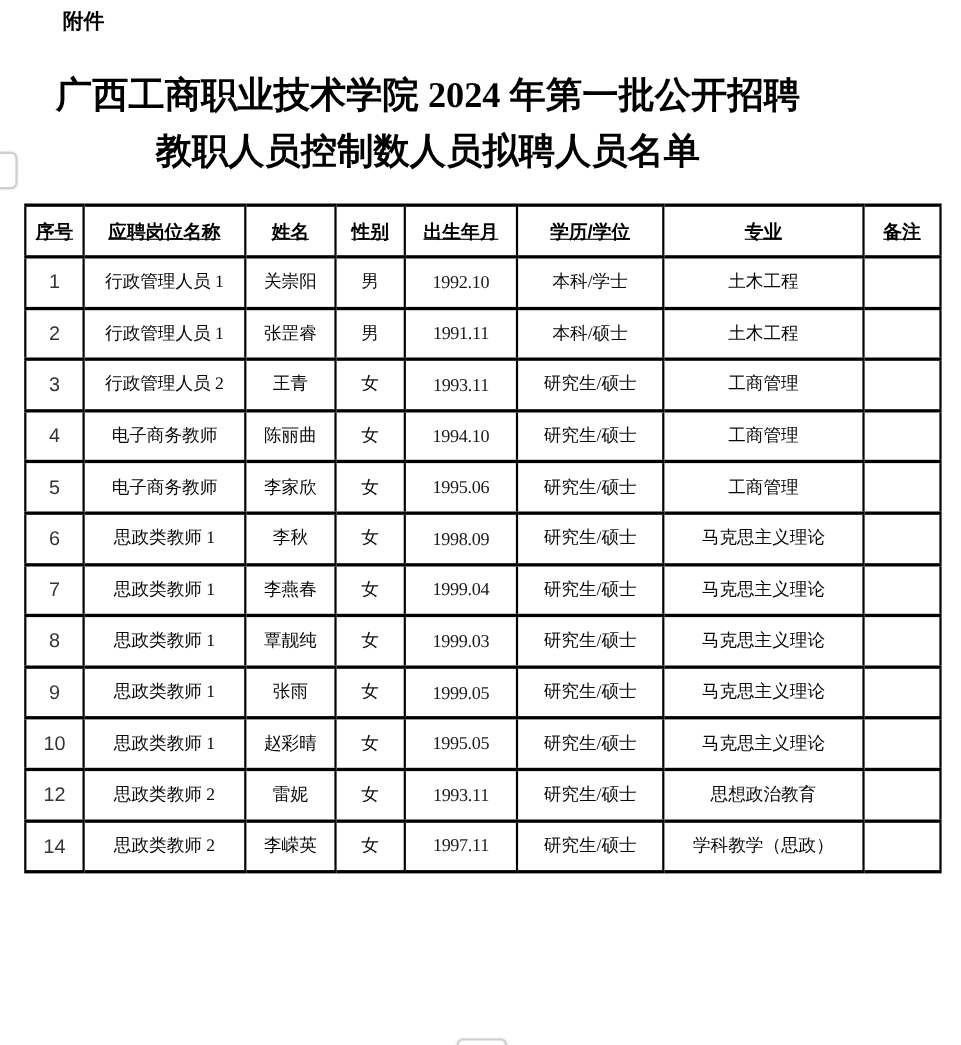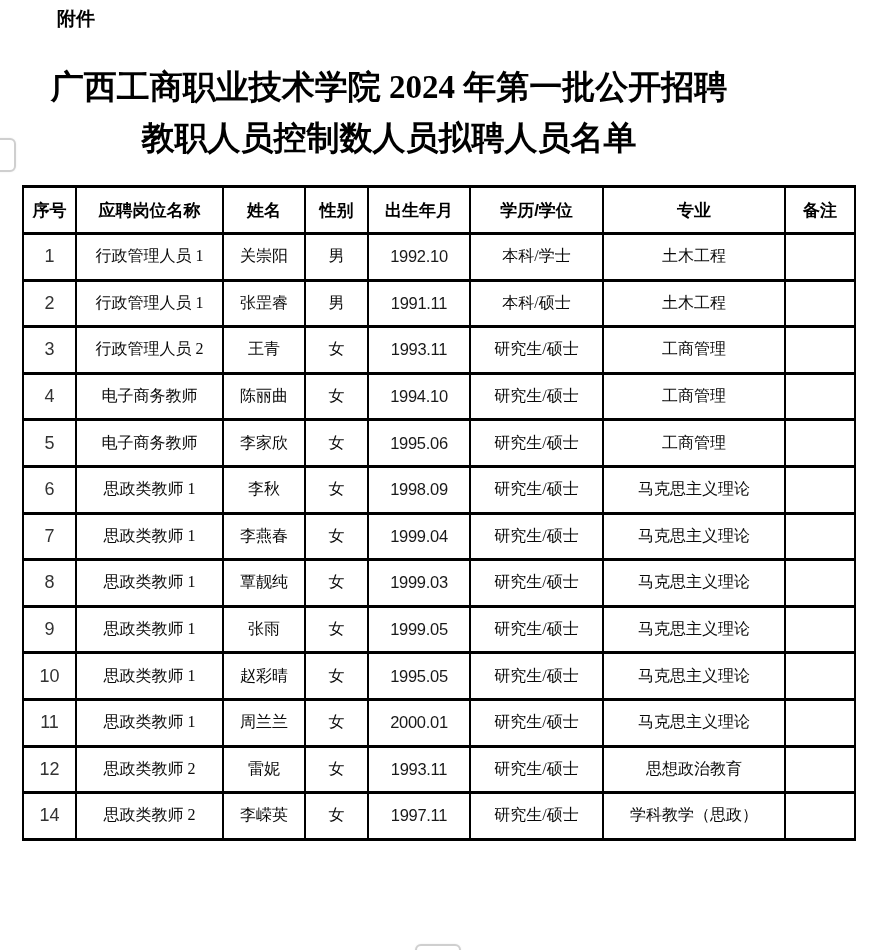--- a/index.html
+++ b/index.html
@@ -9,27 +9,27 @@
         font-family:"Liberation Sans",sans-serif;}
   #title{position:absolute;left:0;top:62px;width:778px;text-align:center;
         font-family:"Liberation Serif",serif;font-weight:bold;font-size:33px;line-height:51px;}
   #title .tline{white-space:nowrap;}
   table.roster{position:absolute;left:22px;top:185px;width:832px;border-collapse:collapse;
         table-layout:fixed;background:#fff;}
   table.roster th, table.roster td{
         border-left:2px solid #000;border-right:2px solid #000;
         border-top:3px solid #000;border-bottom:3px solid #000;
         text-align:center;vertical-align:middle;padding:0 2px;overflow:hidden;}
-  table.roster thead tr{height:47px;}
+  table.roster thead tr{height:47px;text-decoration:underline;}
   table.roster tbody tr{height:46.6px;}
   table.roster th{font-size:17px;font-weight:bold;font-family:"Liberation Sans",sans-serif;}
   table.roster td{font-size:16px;font-family:"Liberation Serif",serif;color:#0a0a0a;}
   table.roster td.c-index{font-family:"Liberation Sans",sans-serif;font-size:18px;
         font-weight:normal;color:#333;}
-  table.roster td.c-birth{font-family:Liberation Sans, sans-serif;font-size:16.5px;
+  table.roster td.c-birth{font-family:Liberation Serif, serif;font-size:16.5px;
         color:#191919;letter-spacing:-0.3px;}
   
   .frag{position:absolute;background:#ffffff;border:2px solid #cfcfcf;border-radius:6px;
         box-shadow:0 0 2px rgba(0,0,0,0.08);}
   #frag-left{left:-13px;top:138px;width:25px;height:30px;}
   #frag-bottom{left:415px;top:944px;width:42px;height:20px;}
 </style>
 </head>
 <body>
 
@@ -160,30 +160,20 @@
           <td class="c-index">10</td>
           <td class="c-position">思政类教师 1</td>
           <td class="c-name">赵彩晴</td>
           <td class="c-gender">女</td>
           <td class="c-birth">1995.05</td>
           <td class="c-education">研究生/硕士</td>
           <td class="c-major">马克思主义理论</td>
           <td class="c-remark"></td>
         </tr>
         <tr>
-          <td class="c-index">11</td>
-          <td class="c-position">思政类教师 1</td>
-          <td class="c-name">周兰兰</td>
-          <td class="c-gender">女</td>
-          <td class="c-birth">2000.01</td>
-          <td class="c-education">研究生/硕士</td>
-          <td class="c-major">马克思主义理论</td>
-          <td class="c-remark"></td>
-        </tr>
-        <tr>
           <td class="c-index">12</td>
           <td class="c-position">思政类教师 2</td>
           <td class="c-name">雷妮</td>
           <td class="c-gender">女</td>
           <td class="c-birth">1993.11</td>
           <td class="c-education">研究生/硕士</td>
           <td class="c-major">思想政治教育</td>
           <td class="c-remark"></td>
         </tr>
         <tr>

